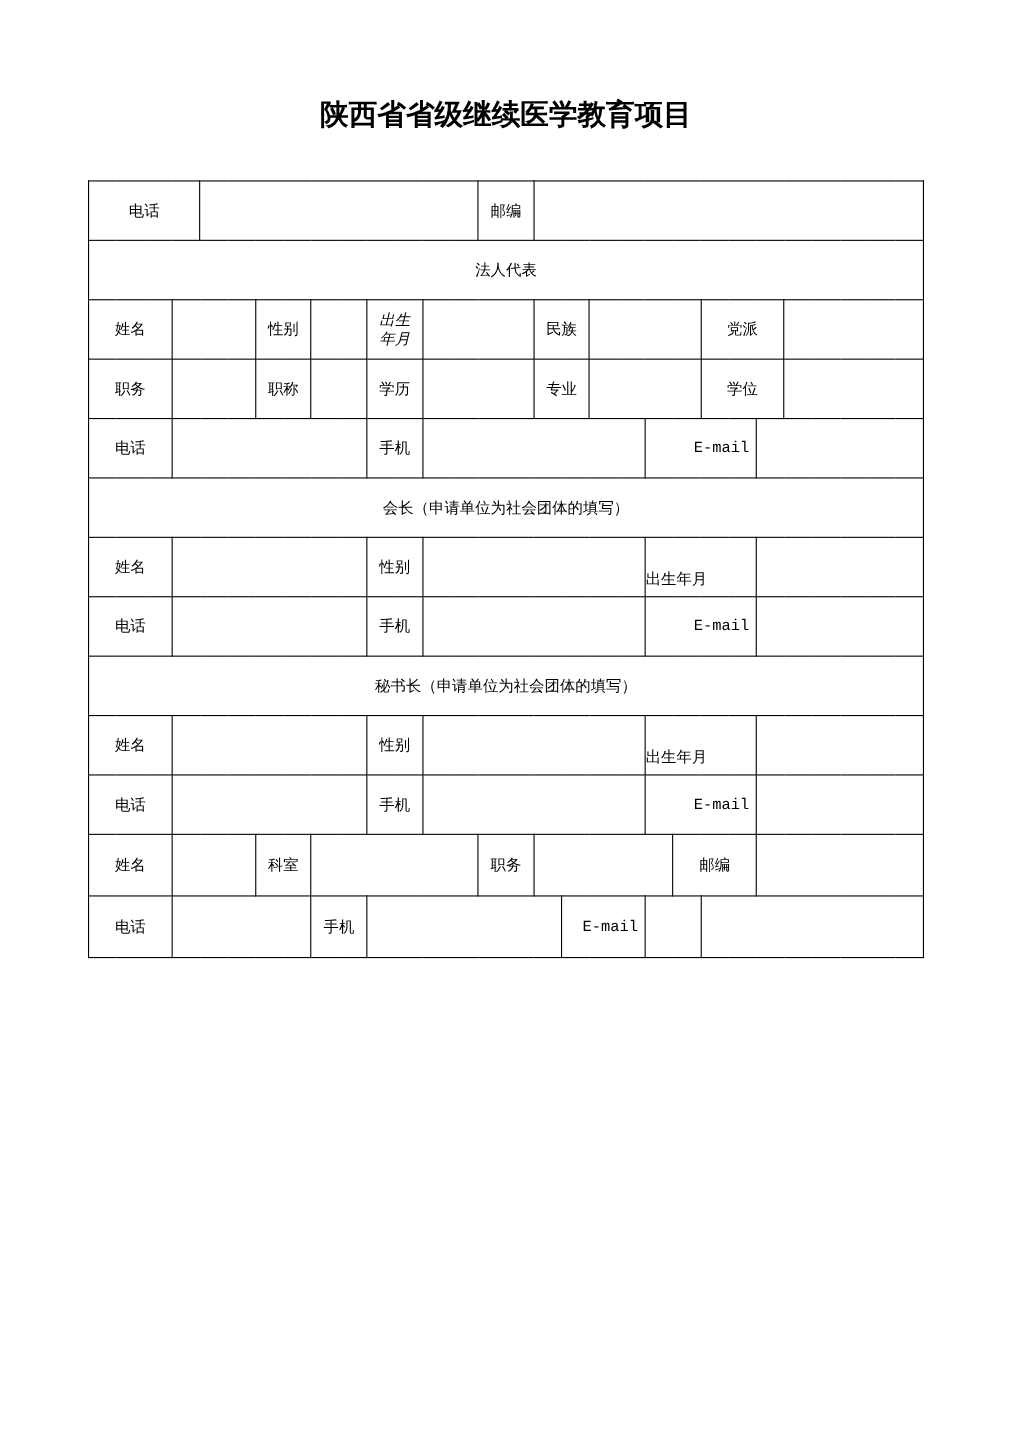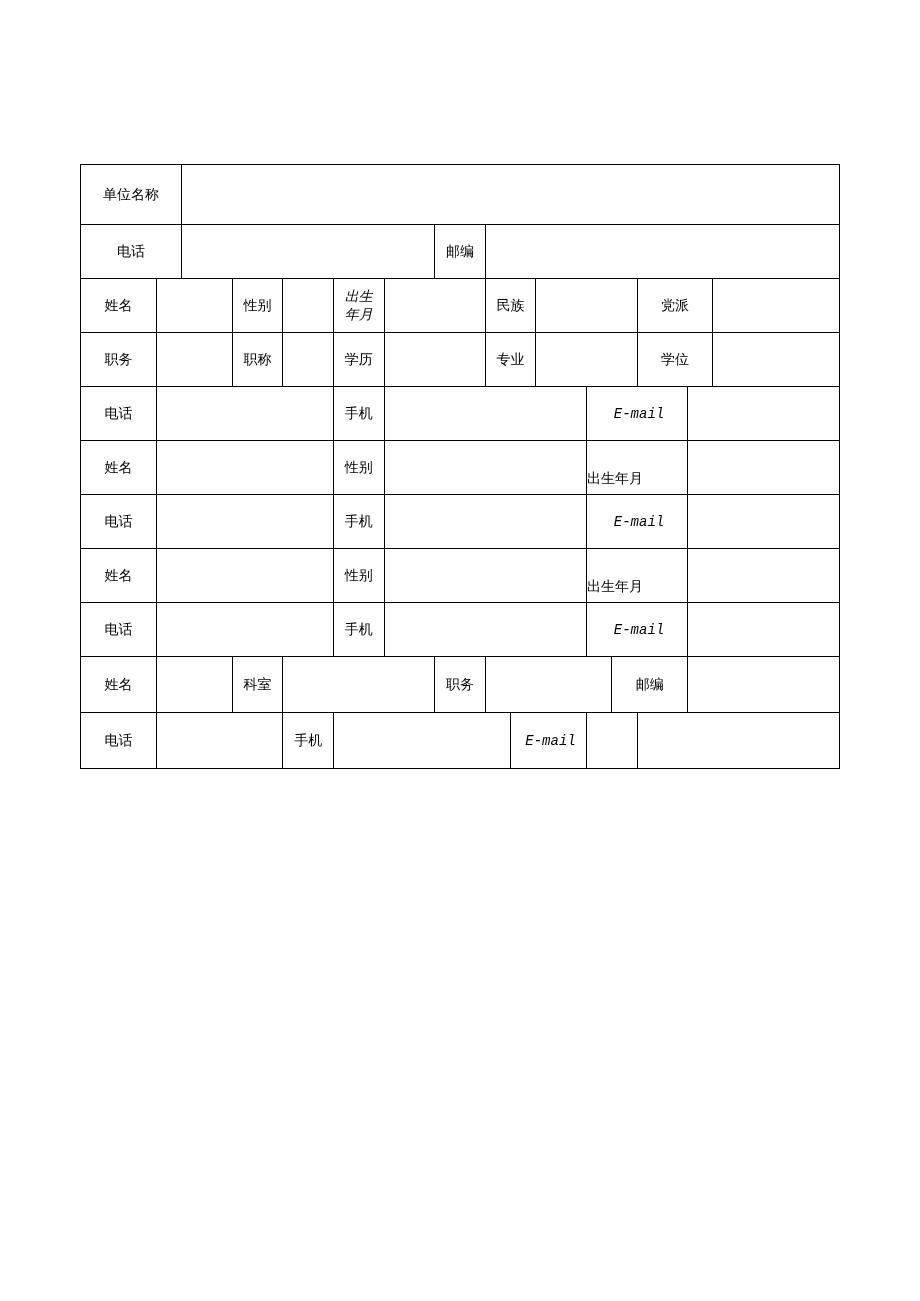--- a/index.html
+++ b/index.html
@@ -38,34 +38,33 @@
       height: 54px;
     }
     .header-row td {
       height: 60px;
     }
     .contact-row td {
       height: 56px;
     }
     .email-label {
       font-family: "Courier New", monospace;
-      text-align: center;
+      text-align: right;
       padding-left: 10px;
-      font-style: italic;
     }
     .left-align {
       text-align: left;
       padding-left: 0;
     }
   </style>
 </head>
 <body>
 
 <div class="title">
-  <br>
+  <span>陕西省省级继续医学教育项目</span><br>
 </div>
 
 <table>
   <colgroup>
     <col style="width:3.3%">
       <col style="width:3.3%">
       <col style="width:3.3%">
       <col style="width:3.3%">
     <col style="width:3.3%">
       <col style="width:3.3%">
@@ -89,33 +88,32 @@
       <col style="width:3.3%">
     <col style="width:3.3%">
       <col style="width:3.3%">
       <col style="width:3.3%">
       <col style="width:3.3%">
     <col style="width:3.3%">
       <col style="width:3.3%">
   </colgroup>
 
   <tbody>
-      <tr class="header-row">
-    <td colspan="4">单位名称</td>
-    <td colspan="26"></td>
-  </tr>
 
 
   <tr class="normal-row">
     <td colspan="4">电话</td>
     <td colspan="10"></td>
     <td colspan="2">邮编</td>
     <td colspan="14"></td>
   </tr>
 
+  <tr class="section-row">
+    <td colspan="30">法人代表</td>
+  </tr>
 
   <tr class="normal-row">
     <td colspan="3">姓名</td>
     <td colspan="3"></td>
     <td colspan="2">性别</td>
     <td colspan="2"></td>
     <td colspan="2" style="white-space:pre-line;font-style:italic;">出生
 年月</td>
     <td colspan="4"></td>
     <td colspan="2">民族</td>
@@ -139,39 +137,45 @@
 
   <tr class="normal-row">
     <td colspan="3">电话</td>
     <td colspan="7"></td>
     <td colspan="2">手机</td>
     <td colspan="8"></td>
     <td colspan="4" class="email-label">E-mail</td>
     <td colspan="6"></td>
   </tr>
 
+  <tr class="section-row">
+    <td colspan="30">会长（申请单位为社会团体的填写）</td>
+  </tr>
 
   <tr class="normal-row">
     <td colspan="3">姓名</td>
     <td colspan="7"></td>
     <td colspan="2">性别</td>
     <td colspan="8"></td>
     <td colspan="4" class="left-align" style="vertical-align:bottom;padding-bottom:6px;">出生年月</td>
     <td colspan="6"></td>
   </tr>
 
   <tr class="normal-row" style="height:48px;">
     <td colspan="3">电话</td>
     <td colspan="7"></td>
     <td colspan="2">手机</td>
     <td colspan="8"></td>
     <td colspan="4" class="email-label">E-mail</td>
     <td colspan="6"></td>
   </tr>
 
+  <tr class="section-row">
+    <td colspan="30">秘书长（申请单位为社会团体的填写）</td>
+  </tr>
 
   <tr class="normal-row">
     <td colspan="3">姓名</td>
     <td colspan="7"></td>
     <td colspan="2">性别</td>
     <td colspan="8"></td>
     <td colspan="4" class="left-align" style="vertical-align:bottom;padding-bottom:6px;">出生年月</td>
     <td colspan="6"></td>
   </tr>
 

